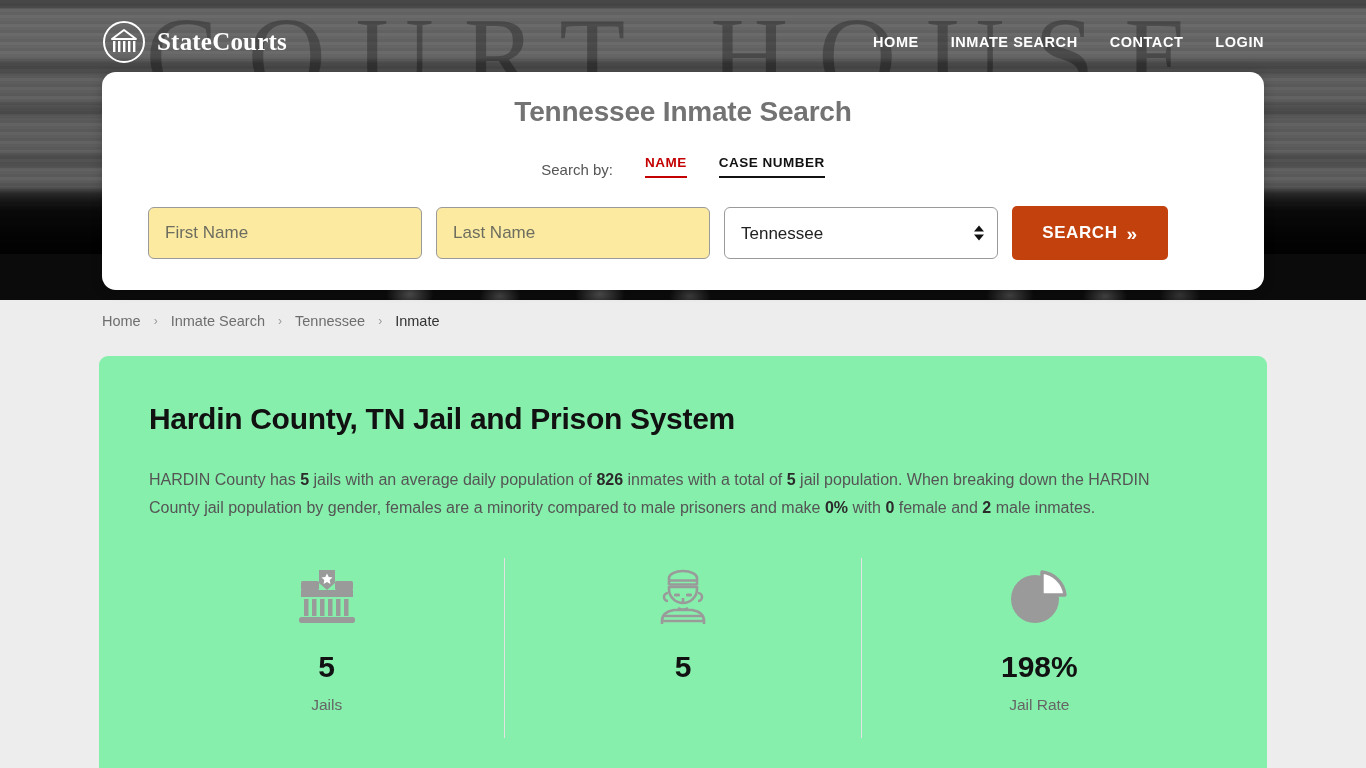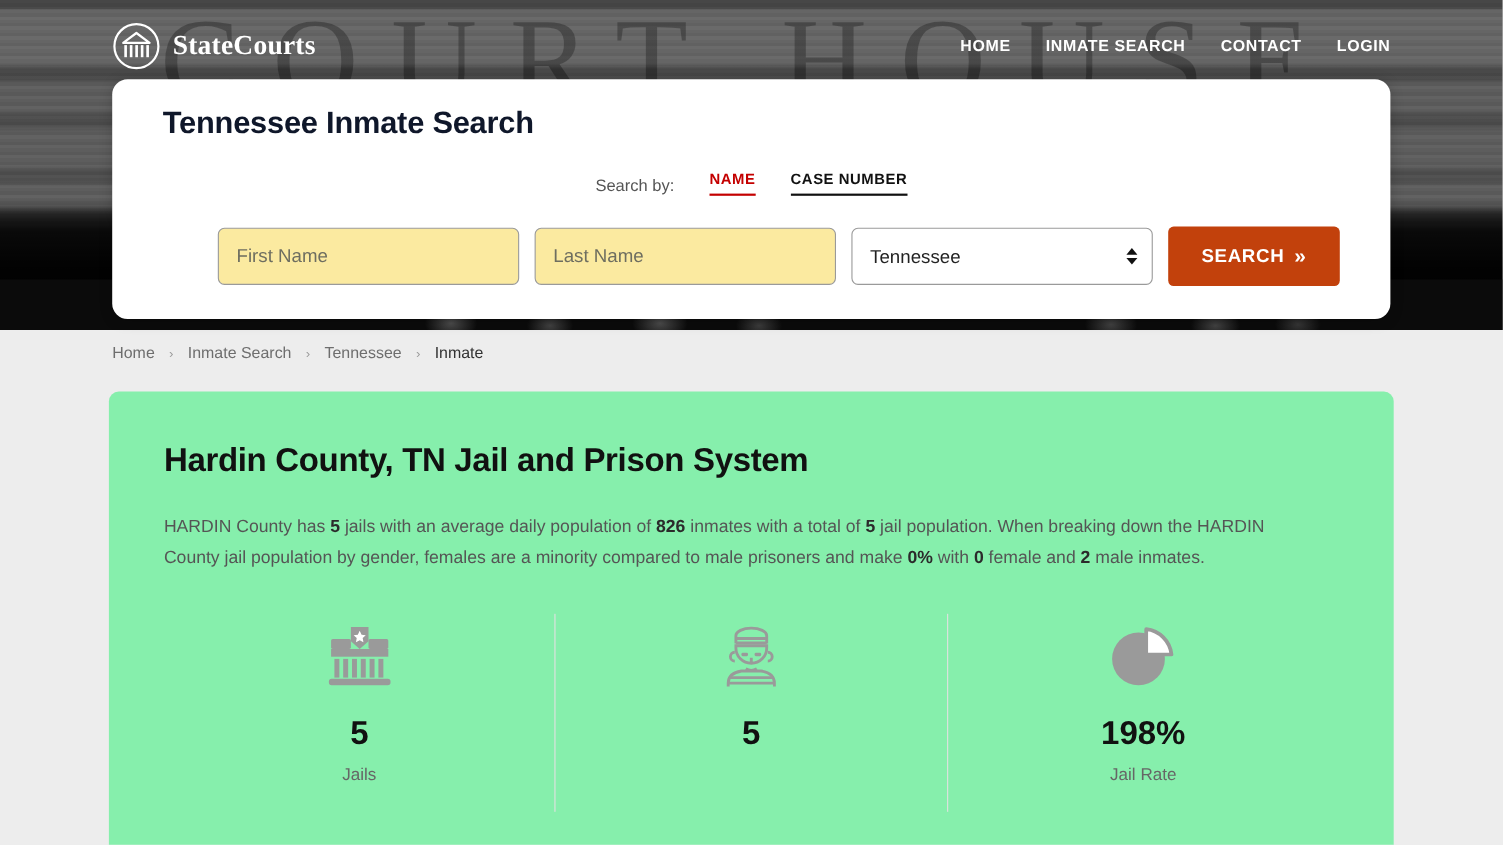--- a/index.html
+++ b/index.html
@@ -86,39 +86,39 @@
   .search-card {
     position: absolute; left: 102px; top: 72px;
     width: 1162px; height: 218px;
     background: #fff;
     border-radius: 14px;
     z-index: 5;
     padding: 24px 46px 0;
     box-shadow: 0 2px 12px rgba(0,0,0,.18);
   }
   .search-title {
-    text-align: left;
-    font-size: 28px; font-weight: bold; color: #0f172a;
+    text-align: center;
+    font-size: 28px; font-weight: bold; color: #737373;
     letter-spacing: -.2px;
   }
   .searchby-row {
     display: flex; align-items: flex-end; justify-content: center;
     gap: 32px; margin-top: 24px; height: 26px;
   }
   .searchby-label { font-size: 15px; color: #555; }
   .tab {
     font-size: 13.5px; font-weight: bold; letter-spacing: .5px;
     padding-bottom: 6px; cursor: pointer;
   }
   .tab-name { color: #c40000; border-bottom: 2.5px solid #c40000; }
   .tab-case { color: #111; border-bottom: 2.5px solid #111; }
 
   .form-row {
     display: flex; align-items: center;
-    gap: 14px; margin-top: 28px; justify-content: flex-end;
+    gap: 14px; margin-top: 28px;
   }
   .field {
     height: 52px; border: 1px solid #9a9a9a; border-radius: 6px;
     background: #fbeaa0;
     font-size: 17px; color: #6b6b5a;
     padding: 0 16px; outline: none;
     font-family: "Liberation Sans", sans-serif;
   }
   .field::placeholder { color: #6e6e60; opacity: 1; }
   .field-first { width: 274px; }

